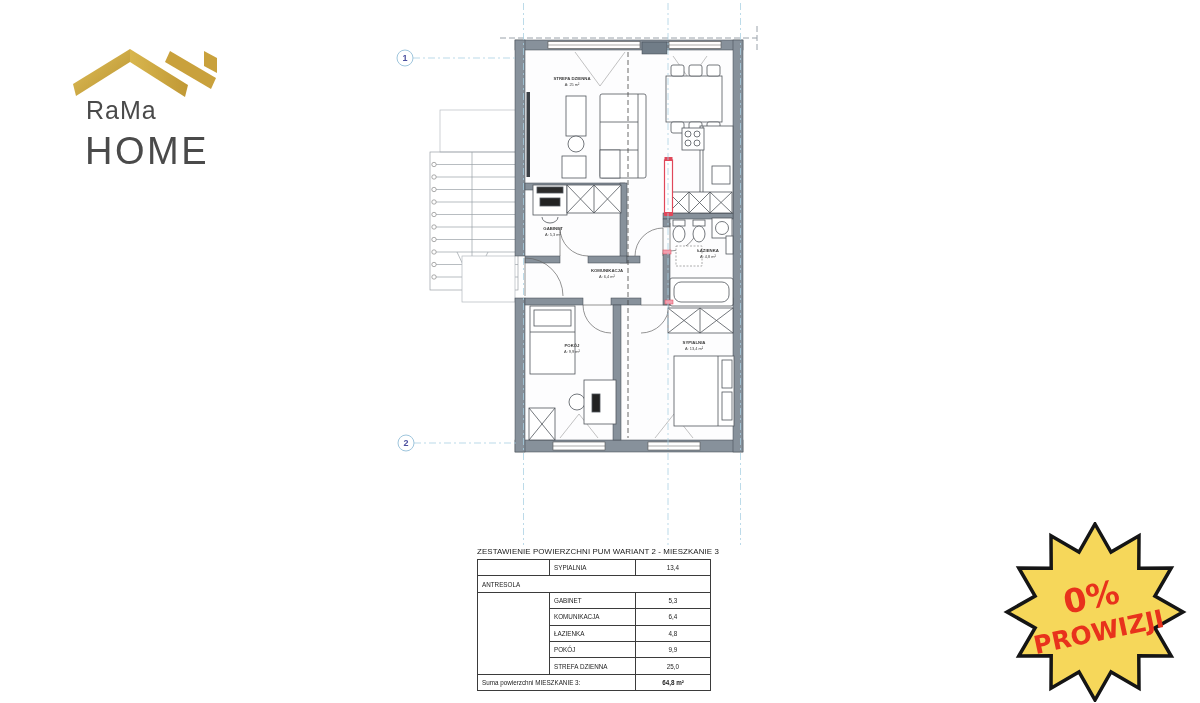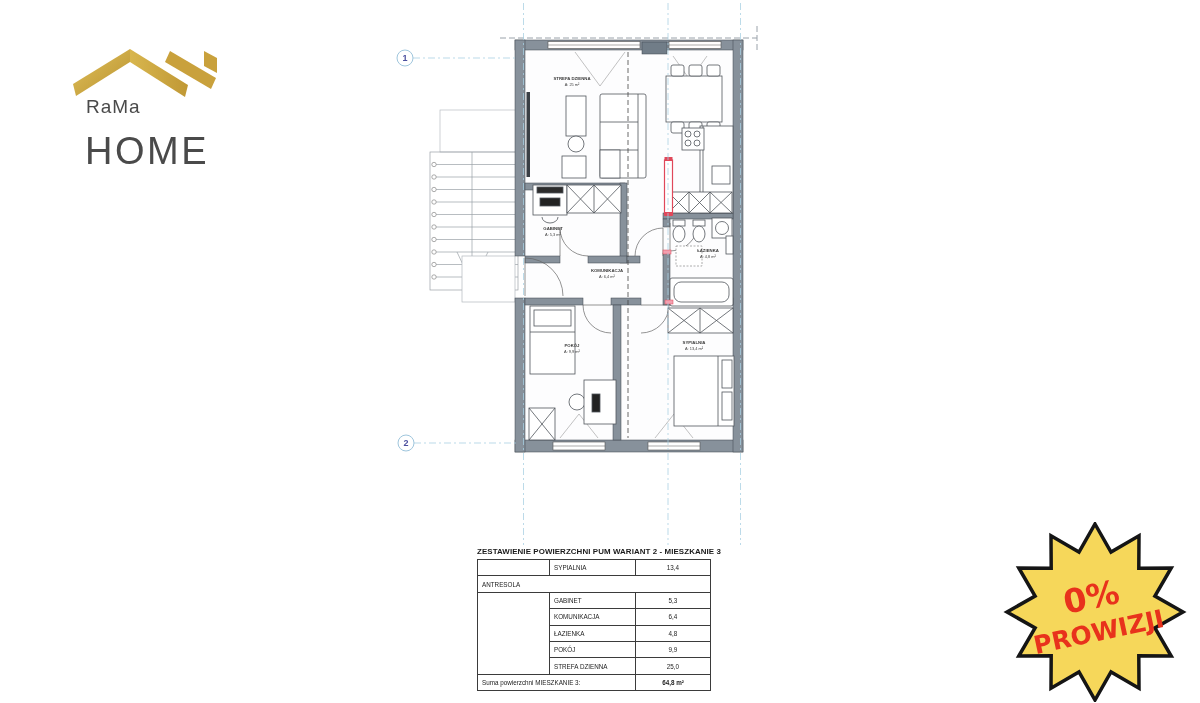--- a/index.html
+++ b/index.html
@@ -1,26 +1,26 @@
 <!DOCTYPE html>
 <html><head>
 <meta charset="utf-8">
 <style>
   html,body{margin:0;padding:0;background:#ffffff;}
   body{width:1200px;height:703px;overflow:hidden;font-family:"Liberation Sans",sans-serif;}
   .canvas{position:relative;width:1200px;height:703px;background:#ffffff;}
   .abs{position:absolute;}
 
   
-  .logo-text1{position:absolute;left:86px;top:96px;font-size:19px;color:#4a4a4a;font-weight:500;letter-spacing:1px;}
+  .logo-text1{position:absolute;left:86px;top:96px;font-size:25px;color:#4a4a4a;font-weight:500;letter-spacing:1px;}
   .logo-text2{position:absolute;left:85px;top:130px;font-size:38px;color:#4a4a4a;font-weight:500;letter-spacing:2.5px;}
 
   
   .table-wrap{position:absolute;left:477px;top:547px;width:250px;}
-  .tbl-title{font-size:7.9px;font-weight:700;color:#1a1a1a;letter-spacing:0.1px;margin-bottom:3px;white-space:nowrap;}
+  .tbl-title{font-size:7.9px;font-weight:400;color:#1a1a1a;letter-spacing:0.1px;margin-bottom:3px;white-space:nowrap;}
   table.areas{border-collapse:collapse;table-layout:fixed;width:233px;}
   table.areas td{border:1px solid #3b3b3b;height:15.4px;font-size:6.3px;color:#222;
     padding:0 0 0 4px;vertical-align:middle;overflow:hidden;white-space:nowrap;}
   table.areas td.val{text-align:center;padding:0;}
   table.areas td.total-val{font-weight:700;text-align:center;padding:0;}
   .col-a{width:72px}.col-b{width:86px}.col-c{width:75px}
 </style>
 </head>
 <body>
 

